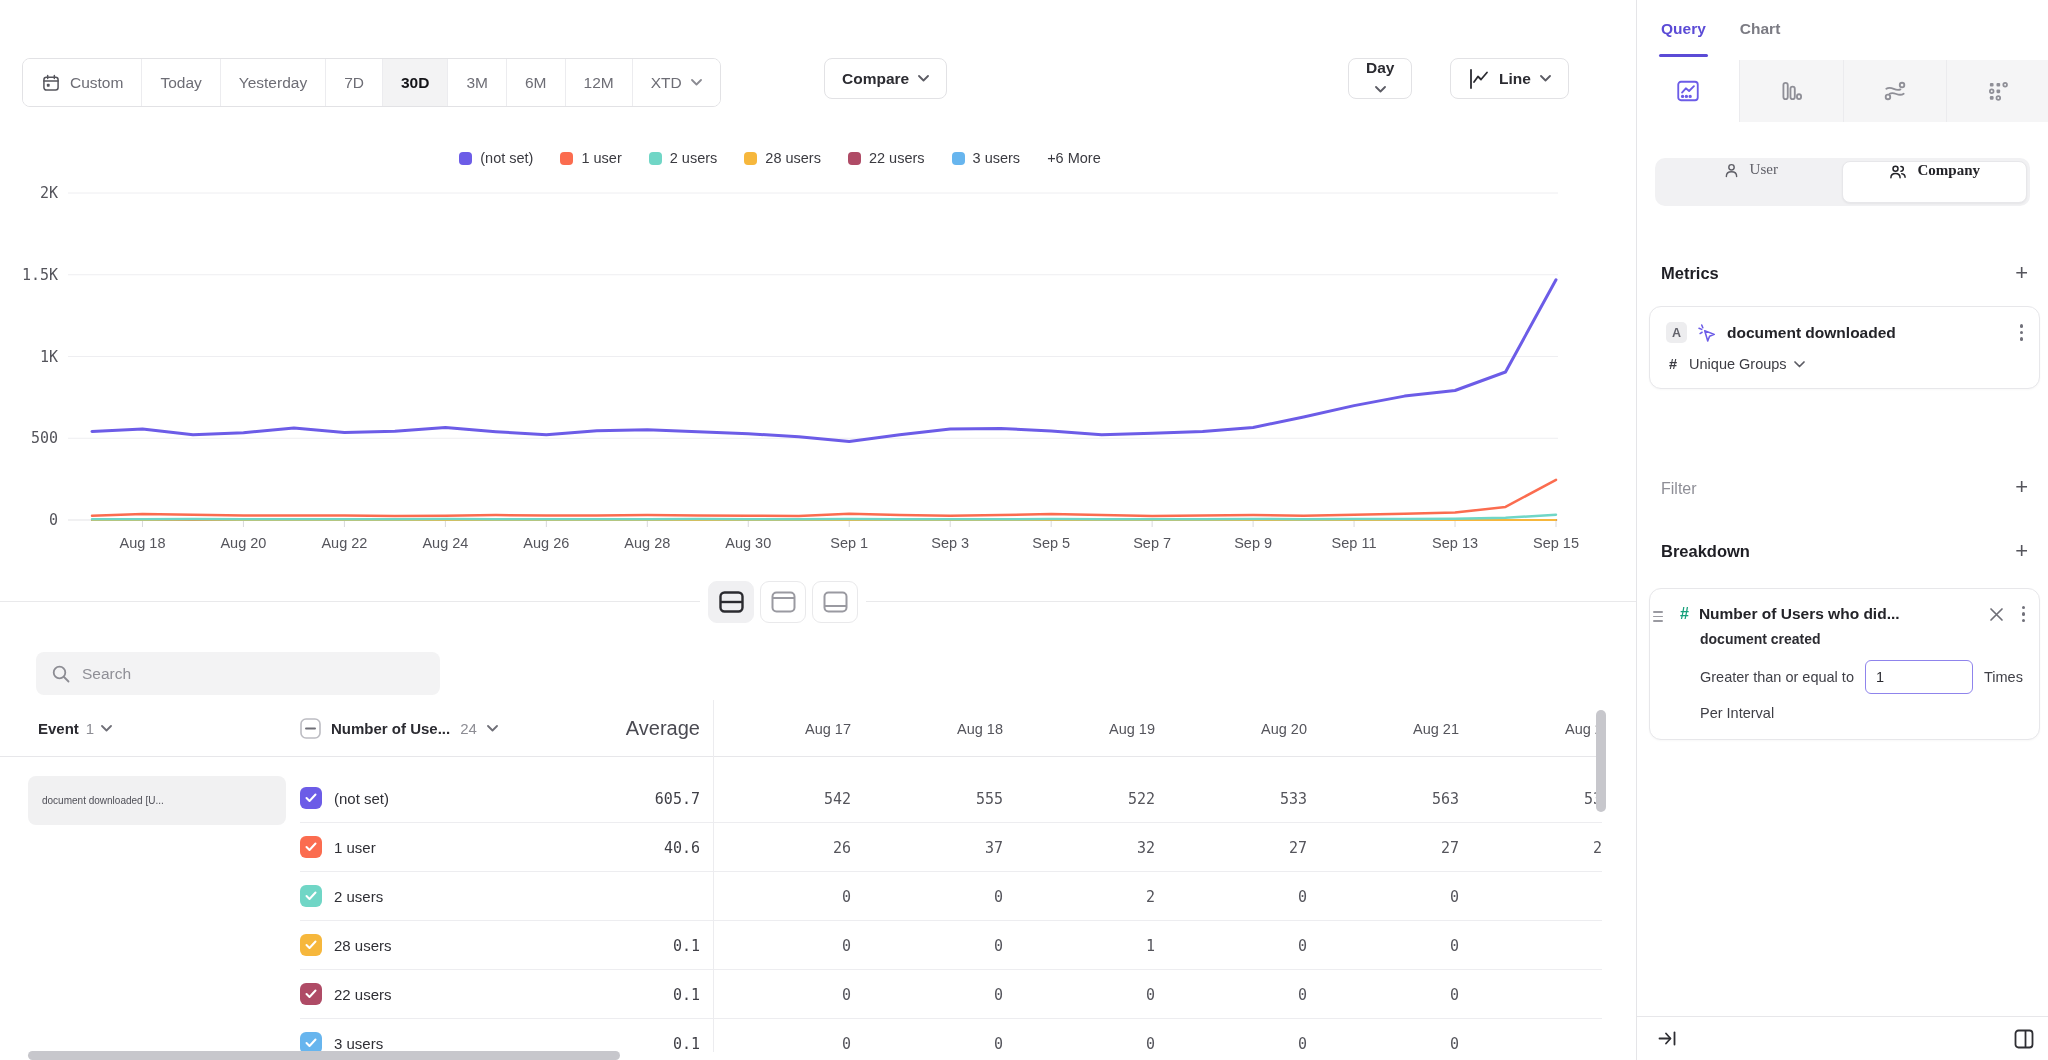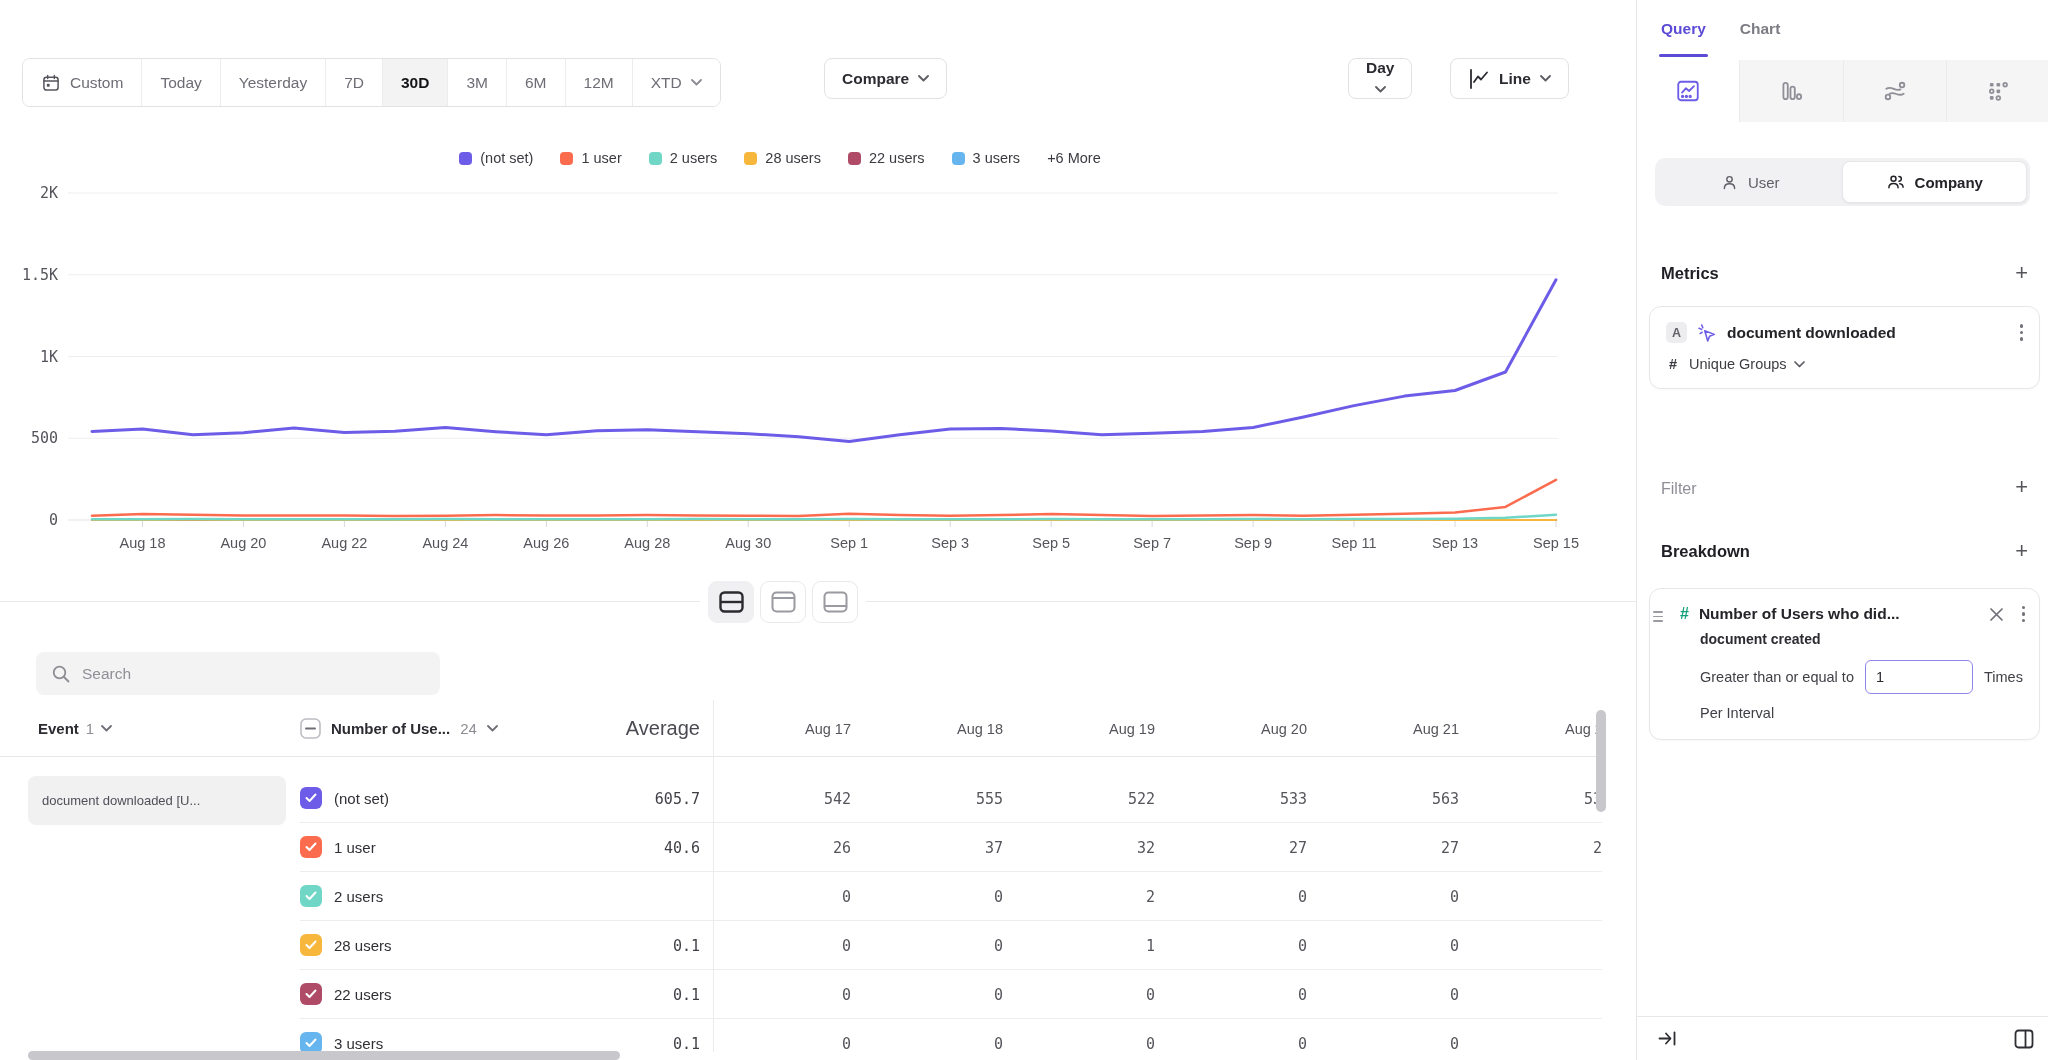--- a/index.html
+++ b/index.html
@@ -67,21 +67,21 @@
   .trow-border { position:absolute; left:300px; right:36px; bottom:0; height:1px; background:#ededf0; }
   .row-check { position:absolute; left:300px; top:13px; width:22px; height:22px; border-radius:6px;
     display:flex; align-items:center; justify-content:center; }
   .row-label { position:absolute; left:334px; top:0; height:49px; display:flex; align-items:center;
     font-size:15px; color:#2f2f35; }
   .row-avg { position:absolute; left:520px; top:0; width:180px; height:49px; display:flex;
     align-items:center; justify-content:flex-end; font-size:15px; color:#3f3f46; }
   .row-val { position:absolute; top:0; width:152px; height:49px; display:flex; align-items:center;
     justify-content:flex-end; padding-right:14px; font-size:15px; color:#55555c; }
   #event-cell { position:absolute; left:28px; top:776px; width:258px; height:49px; background:#f1f1f2;
-    border-radius:8px; display:flex; align-items:center; padding:0 14px; font-size:13px; color:#4f4f57;
+    border-radius:8px; display:flex; align-items:center; padding:0 14px; font-size:10px; color:#4f4f57;
     white-space:nowrap; overflow:hidden; }
   #v-scrollbar { position:absolute; left:1596px; top:710px; width:10px; height:102px;
     border-radius:5px; background:#c7c7cc; }
   #h-scrollbar { position:absolute; left:28px; top:1051px; width:592px; height:9px;
     border-radius:5px; background:#c7c7cc; }
 
   
   #panel { position:absolute; left:1636px; top:0; width:412px; height:1060px;
     border-left:1px solid #e5e5e8; background:#fff; }
   #panel-tabs { position:absolute; left:24px; top:0; height:58px; display:flex; gap:34px; }
@@ -90,22 +90,22 @@
   .ptab.active { color:#5b4bd6; }
   .ptab.active::after { content:""; position:absolute; left:-2px; right:-2px; bottom:1px; height:3px;
     border-radius:2px; background:#5b4bd6; }
   #icon-strip { position:absolute; left:0; top:60px; width:412px; height:62px; display:flex; }
   .icon-cell { flex:1; display:flex; align-items:center; justify-content:center;
     background:#f5f5f6; border-right:1px solid #ebebee; color:#8f8f97; }
   .icon-cell:last-child { border-right:none; }
   .icon-cell.selected { background:#fff; color:#6C5CE7; }
   #entity-toggle { position:absolute; left:18px; right:18px; top:158px; height:48px;
     background:#f1f1f3; border-radius:10px; display:flex; padding:3px; }
-  .entity-opt { flex:1; display:flex; align-items:center; justify-content:center; gap:9px;
-    font-size:15px; color:#5f5f67; border-radius:8px; }
+  .entity-opt { flex:1; display:flex; align-items:flex-start; justify-content:center; gap:9px;
+    font-size:15px; color:#5f5f67; border-radius:8px;font-family:Liberation Serif, serif; }
   .entity-opt.selected { background:#fff; border:1px solid #e7e7ea; color:#232328; font-weight:600;
     box-shadow:0 1px 2px rgba(0,0,0,0.05); }
   .section-head { position:absolute; left:24px; right:20px; display:flex; align-items:center;
     justify-content:space-between; }
   .section-title { font-size:16.5px; font-weight:700; color:#1e1e24; }
   .section-title.muted { font-weight:500; color:#8e8e96; font-size:16px; }
   .plus-btn { font-size:22px; font-weight:400; color:#55555c; line-height:1; }
   .panel-card { position:absolute; left:12px; right:8px; border:1px solid #e7e7ea; border-radius:12px;
     background:#fff; box-shadow:0 1px 2px rgba(0,0,0,0.03); }
   #metric-card { top:306px; padding:15px 16px 16px 16px; }

